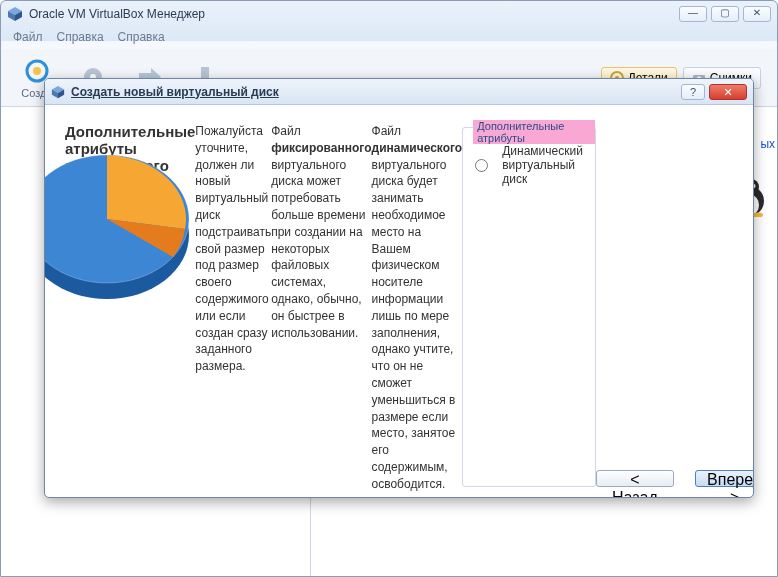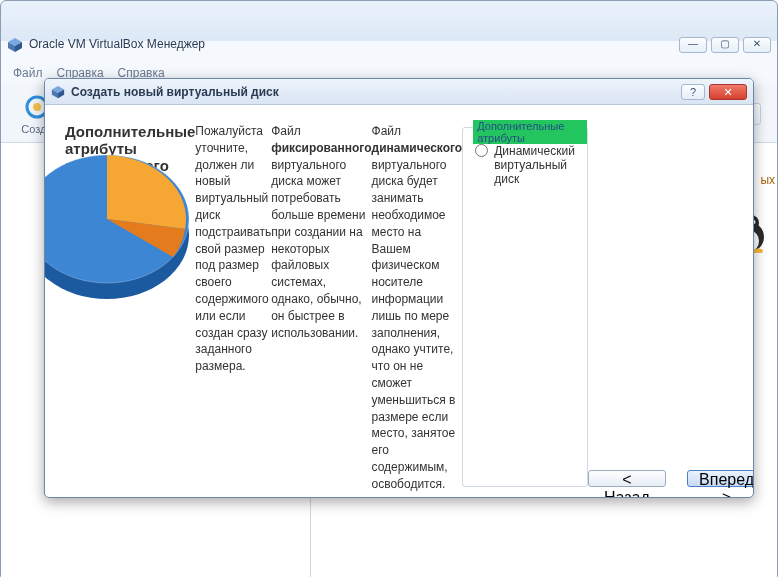--- a/index.html
+++ b/index.html
@@ -1,61 +1,61 @@
 <!DOCTYPE html>
 <html><head>
 <meta charset="utf-8">
 <style>
 * { box-sizing: border-box; margin: 0; padding: 0; font-family: "Segoe UI", Tahoma, sans-serif; }
 body { width: 778px; height: 577px; background: #fff; overflow: hidden; position: relative; }
 
 
 .main-window { width: 778px; height: 577px; border: 1px solid #8b9cb4; background: linear-gradient(to bottom, #eaf2fb 0%, #dce8f6 40px, #f5f8fc 40px); border-radius: 6px 6px 0 0; }
-.titlebar { height: 26px; display: flex; align-items: flex-start; padding: 0 6px; margin-top: 36px; }
+.titlebar { height: 26px; display: flex; align-items: center; padding: 0 6px; }
 .titlebar .cube-icon { width: 16px; height: 16px; margin-right: 6px; }
 .titlebar .title { font-size: 12px; color: #2a3b55; flex: 1; }
 .winbtns { display: flex; gap: 4px; }
 .winbtn { width: 28px; height: 16px; border: 1px solid #a5b6cd; border-radius: 3px; background: linear-gradient(#fbfdff,#e5eef8); font-size: 10px; line-height: 12px; text-align: center; color: #3d5270; }
 
 .menubar { height: 22px; display: flex; gap: 14px; padding: 3px 12px; font-size: 12px; color: #6b7b91; }
 .menubar span { cursor: default; }
 
 .toolbar { height: 58px; display: flex; align-items: center; padding: 0 10px; gap: 4px; border-bottom: 1px solid #cdd8e6; background: #f2f6fb; }
 .tool { display: flex; flex-direction: column; align-items: center; font-size: 11px; color: #5a6a82; width: 52px; }
 .tool .glyph { width: 28px; height: 28px; margin-bottom: 2px; }
 .tool-spacer { flex: 1; }
 .tab-right { display: flex; gap: 6px; align-items: center; margin-right: 6px; }
 .pill { border: 1px solid #c6d3e4; border-radius: 3px; padding: 3px 8px; font-size: 12px; display: flex; align-items: center; gap: 4px; background: linear-gradient(#fefeff,#eef4fb); }
 .pill.active { border-color: #e7c46a; background: linear-gradient(#fff8e6,#fde9b5); }
 
 
 .workspace { display: flex; height: calc(100% - 106px); }
 .sidebar { width: 310px; border-right: 1px solid #cdd8e6; background: #fff; }
 .detail { flex: 1; background: #fff; padding: 12px; font-size: 12px; position: relative; }
-.detail .hint-right { position:absolute; right:2px; top:30px; color:#a16207;}
+.detail .hint-right { position:absolute; right:2px; top:30px; color:#1d4ed8;}
 .penguin { position: absolute; right: 8px; top: 70px; width: 36px; height: 40px; }
 
 
 .dialog { position: absolute; left: 44px; top: 78px; width: 710px; height: 420px; background: #fff; border: 1px solid #6b86a8; box-shadow: 0 4px 14px rgba(0,0,0,.35); border-radius: 5px; overflow: hidden; }
 .dlg-title { height: 26px; background: linear-gradient(#eef4fb,#d9e5f3); display: flex; align-items: center; padding: 0 6px; border-bottom: 1px solid #b7c6da; }
 .dlg-title .cube-icon { width: 14px; height: 14px; margin-right: 6px; }
-.dlg-title .t { font-size: 12px; font-weight: bold; color: #2a3b55; flex: 1; }
+.dlg-title .t { font-size: 12px; font-weight: bold; color: #2a3b55; flex: 1; text-decoration: underline; }
 .dlg-winbtns { display: flex; gap: 4px; }
 .dlg-help { width: 24px; height: 16px; border: 1px solid #a5b6cd; border-radius: 3px; background: linear-gradient(#fbfdff,#e5eef8); font-size: 11px; text-align: center; line-height: 14px; color: #3d5270; }
 .dlg-close { width: 38px; height: 16px; border: 1px solid #a33; border-radius: 3px; background: linear-gradient(#f07b6a,#d6402c); color: #fff; font-size: 11px; text-align: center; line-height: 14px; }
 
 .dlg-body { display: flex; height: calc(100% - 26px); }
 .dlg-left { width: 152px; background: linear-gradient(160deg,#6a160c 0%,#8d2012 40%,#a0321e 100%); position: relative; }
 .pie { position: absolute; left: -26px; top: 34px; width: 176px; height: 176px; }
 .dlg-right { flex: 1; padding: 18px 20px 10px 20px; font-size: 12px; color: #333; display: flex; }
 .dlg-right h1 { font-size: 15px; font-weight: bold; margin-bottom: 14px; }
 .dlg-right p { margin-bottom: 10px; line-height: 1.4; }
 .groupbox { border: 1px solid #cfd8e4; border-radius: 3px; padding: 12px 12px 10px 12px; position: relative; margin-top: 4px; }
-.groupbox .legend { position: absolute; top: -8px; left: 10px; background: #22c55e; padding: 0 4px; font-size: 11px; color: #274d89; }
-.radio-row { display: flex; align-items: flex-start; gap: 6px; margin: 4px 0; font-size: 12px; }
+.groupbox .legend { position: absolute; top: -8px; left: 10px; background: #f9a8d4; padding: 0 4px; font-size: 11px; color: #274d89; }
+.radio-row { display: flex; align-items: center; gap: 14px; margin: 4px 0; font-size: 12px; }
 .radio-row input { accent-color: #3a6fb7; }
 
 .dlg-buttons { margin-top: auto; display: flex; justify-content: flex-end; gap: 8px; padding-top: 14px; }
 .btn { min-width: 78px; height: 17px; border: 1px solid #9aabc0; border-radius: 3px; background: linear-gradient(#fefeff,#e6edf6); font-size: 16px; padding: 0 10px; cursor: pointer; }
 .btn.primary { border-color: #4e7fc2; background: linear-gradient(#eaf2fd,#c7dbf4); margin-left: 13px; }
 
 .gear { fill:#b7c4d4; }
 .arrow { fill:#b7c4d4; }
 .newcircle { stroke:#2f8fdb; stroke-width:3; fill:none; }
 </style>

